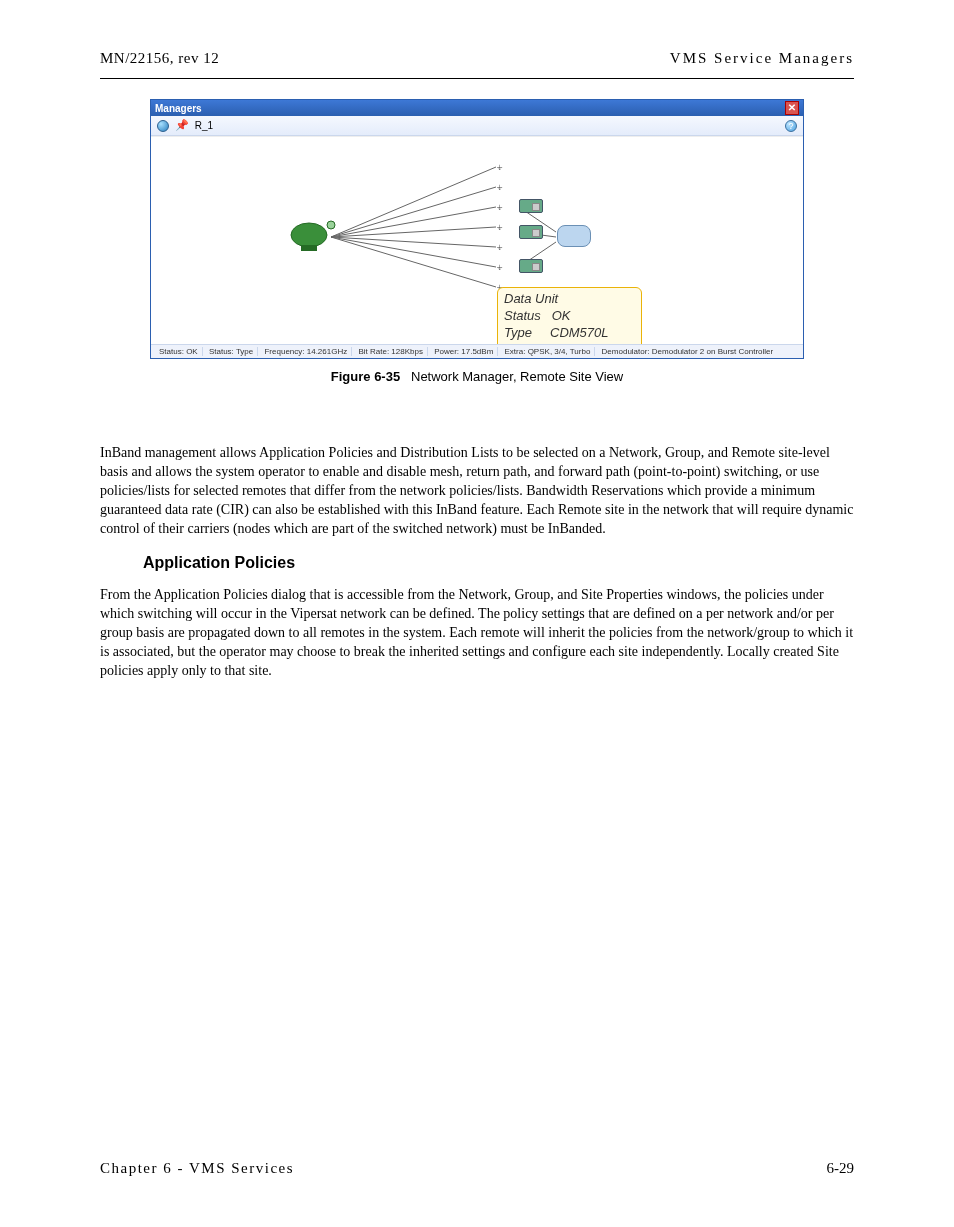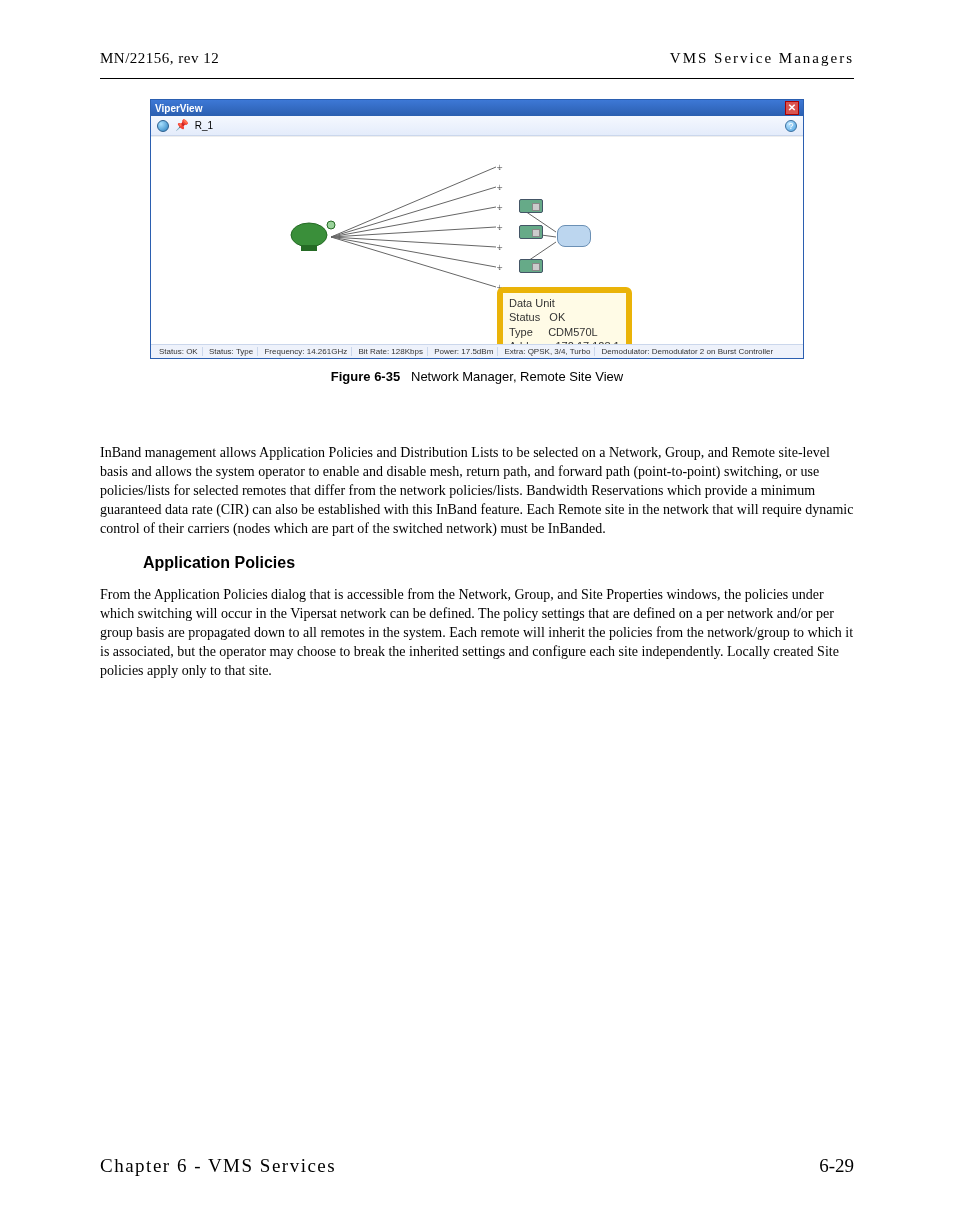--- a/index.html
+++ b/index.html
@@ -105,26 +105,27 @@
     left: 406px; top: 88px;
     width: 34px; height: 22px;
     background: #bcd6ef;
     border: 1px solid #6b90b5;
     border-radius: 8px;
   }
   .tooltip {
     position: absolute;
     left: 346px; top: 150px;
     background: #fffbe6;
-    border: 6px solid #eab308;
+    border: 1px solid #eab308;
     padding: 3px 6px;
-    font-size: 11px;
+    font-size: 13px;
     line-height: 1.3;
     color: #333;
     border-radius: 6px 6px 6px 0;
+    font-style: italic;
   }
   .tooltip .tt-title {
     font-weight: normal;
     color: #333;
   }
   .statusbar {
     background: #eef2fb;
     border-top: 1px solid #cbd7ec;
     font-size: 8px;
     padding: 2px 4px;
@@ -162,39 +163,39 @@
     margin-top: 6px;
     margin-bottom: 14px;
     margin-left: 43px;
   }
   .footer-row {
     position: absolute;
     bottom: 50px;
     left: 100px; right: 100px;
     display: flex;
     justify-content: space-between;
-    font-size: 19px;
+    font-size: 15px;
   }
   .footer-left { letter-spacing: 1.5px; }
 </style>
 </head>
 <body>
 
 <div class="page">
 
   <div class="header-row">
     <div>MN/22156, rev 12</div>
     <div class="header-right">VMS Service Managers</div>
   </div>
   <hr class="rule">
 
   <div class="figure-area">
     <div class="window">
       <div class="titlebar">
-        <span>ViperView</span>
+        <span>Managers</span>
         <span class="close-btn">✕</span>
       </div>
       <div class="toolbar">
         <div class="toolbar-left">
           <span class="globe-icon"></span>
           <span class="pin-icon">📌</span>
           <span>R_1</span>
         </div>
         <span class="help-icon">?</span>
       </div>

